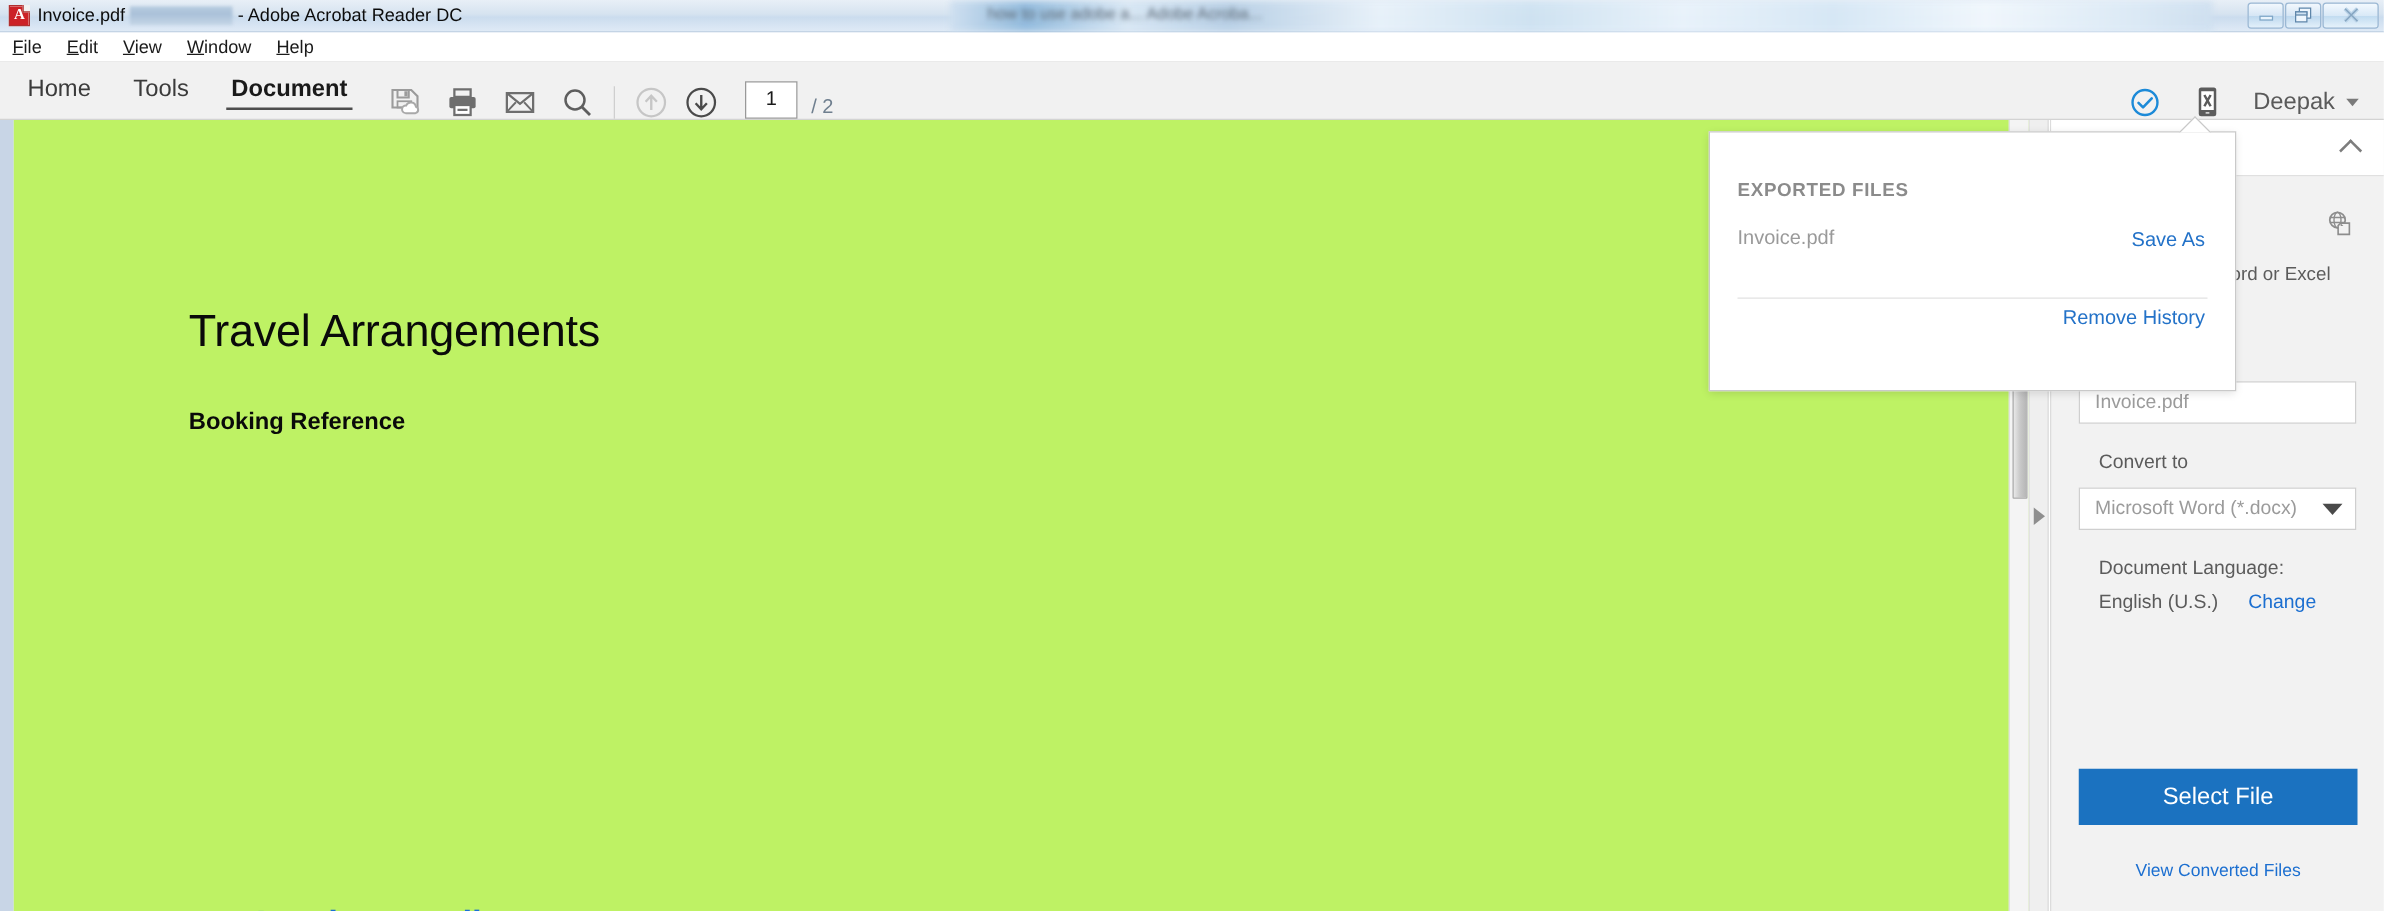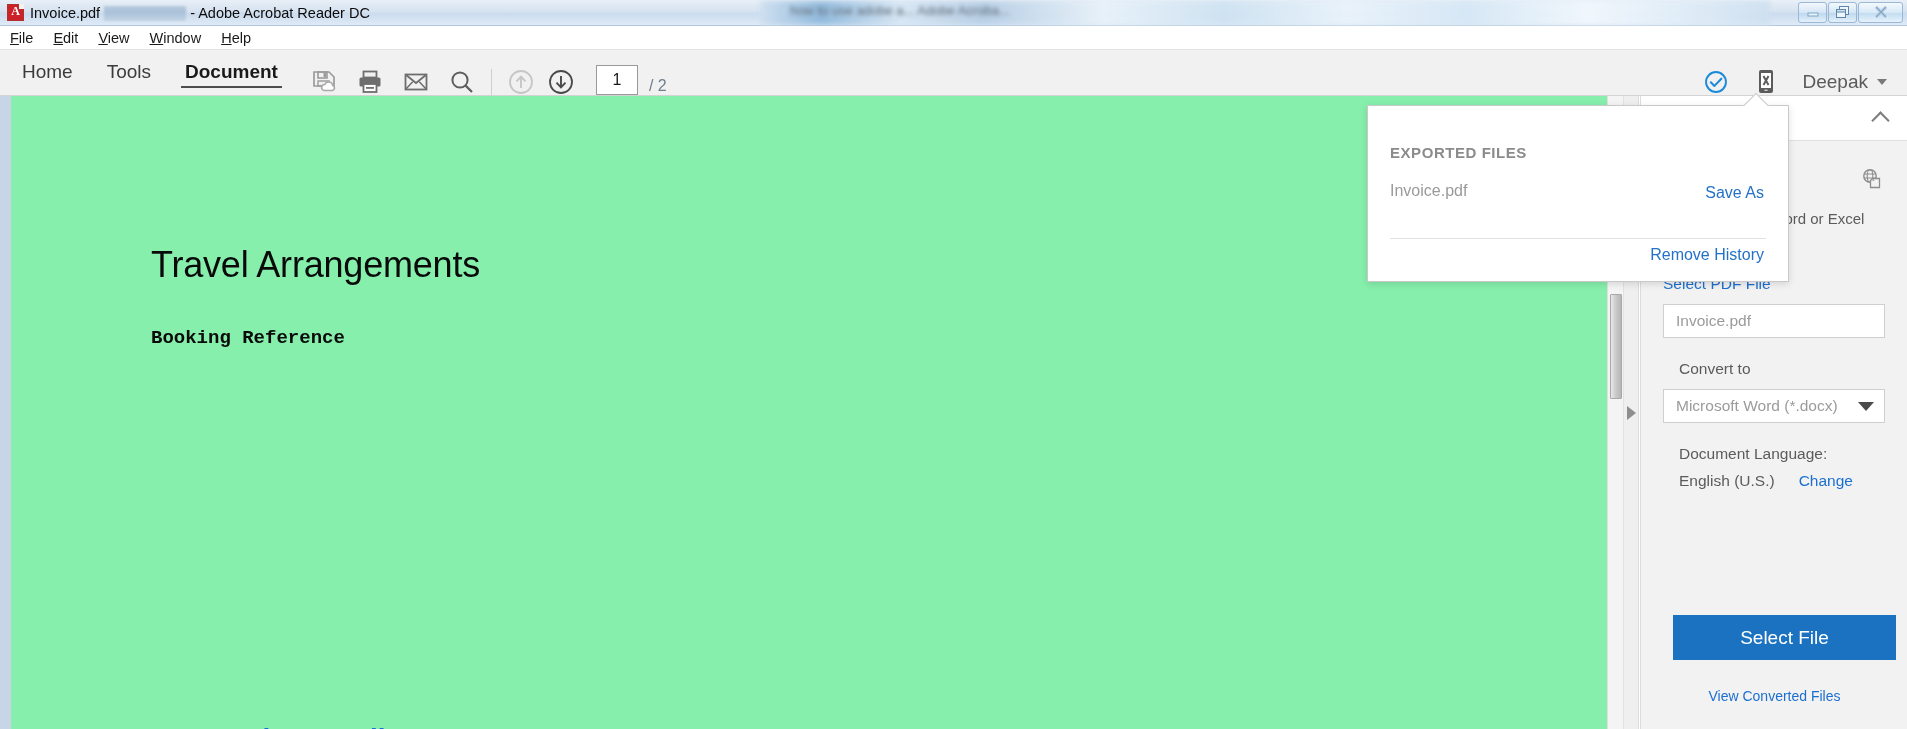--- a/index.html
+++ b/index.html
@@ -118,30 +118,30 @@
   .doc-wrap {
     position: absolute; left: 0; top: 96px; width: 1629px; height: 633px;
     background: #ffffff; overflow: hidden;
   }
   .doc-leftstrip {
     position: absolute; left: 0; top: 0; width: 11px; height: 633px;
     background: #c8d5e6;
   }
   .doc-page {
     position: absolute; left: 11px; top: 0; right: 0; bottom: 0;
-    background: #86efac;
+    background: #bef264;
   }
   .doc-h1 {
     position: absolute; left: 140px; top: 148px;
     font-size: 36px; color: #0a0a0a; letter-spacing: -0.2px;
     font-family: "Liberation Sans", sans-serif;
   }
   .doc-h2 {
     position: absolute; left: 140px; top: 231px;
-    font-size: 19px; font-weight: bold; color: #0a0a0a; font-family: Liberation Mono, monospace;
+    font-size: 19px; font-weight: bold; color: #0a0a0a;
   }
   .doc-blue-h {
     position: absolute; left: 140px; top: 627px;
     font-size: 28px; font-weight: bold; color: #1a6fd4;
   }
 
   
   .doc-scroll {
     position: absolute; left: 1607px; top: 96px; width: 16px; height: 633px;
     background: #f4f4f4; border-left: 1px solid #e0e0e0;
@@ -196,30 +196,30 @@
     margin-top: 11px; height: 34px; background: #ffffff; border: 1px solid #cfcfcf;
     display: flex; align-items: center; justify-content: space-between; padding: 0 10px 0 12px;
     font-size: 15.5px; color: #9b9b9b;
   }
   .sel-caret { width: 0; height: 0; border-left: 8px solid transparent; border-right: 8px solid transparent; border-top: 9px solid #4a4a4a; }
   .rp-gap-22 { height: 22px; }
   .lang-row { display: flex; align-items: baseline; gap: 24px; }
   .rp-btn {
     position: absolute; left: 22px; top: 519px; width: 223px; height: 45px;
     background: #1b72c0; color: #ffffff; font-size: 19px;
-    display: flex; align-items: center; justify-content: center; cursor: pointer; margin-left: 10px;
+    display: flex; align-items: center; justify-content: center; cursor: pointer;
   }
   .rp-bottom-link {
     position: absolute; left: 0; top: 592px; width: 267px; text-align: center;
     font-size: 14px; color: #1c6fd0; cursor: pointer;
   }
 
   
   .popup {
-    position: absolute; left: 1367px; top: 105px; width: 422px; height: 177px;
+    position: absolute; left: 1367px; top: 105px; width: 422px; height: 208px;
     background: #ffffff; border: 1px solid #c9c9c9;
     box-shadow: 0 2px 7px rgba(0,0,0,.13); z-index: 40;
   }
   .popup-arrow {
     position: absolute; left: 375px; top: -13px; width: 26px; height: 13px; overflow: hidden;
   }
   .popup-arrow::before {
     content: ""; position: absolute; left: 3px; top: 4px; width: 19px; height: 19px;
     background: #fff; border-left: 1px solid #c9c9c9; border-top: 1px solid #c9c9c9;
     transform: rotate(45deg);

